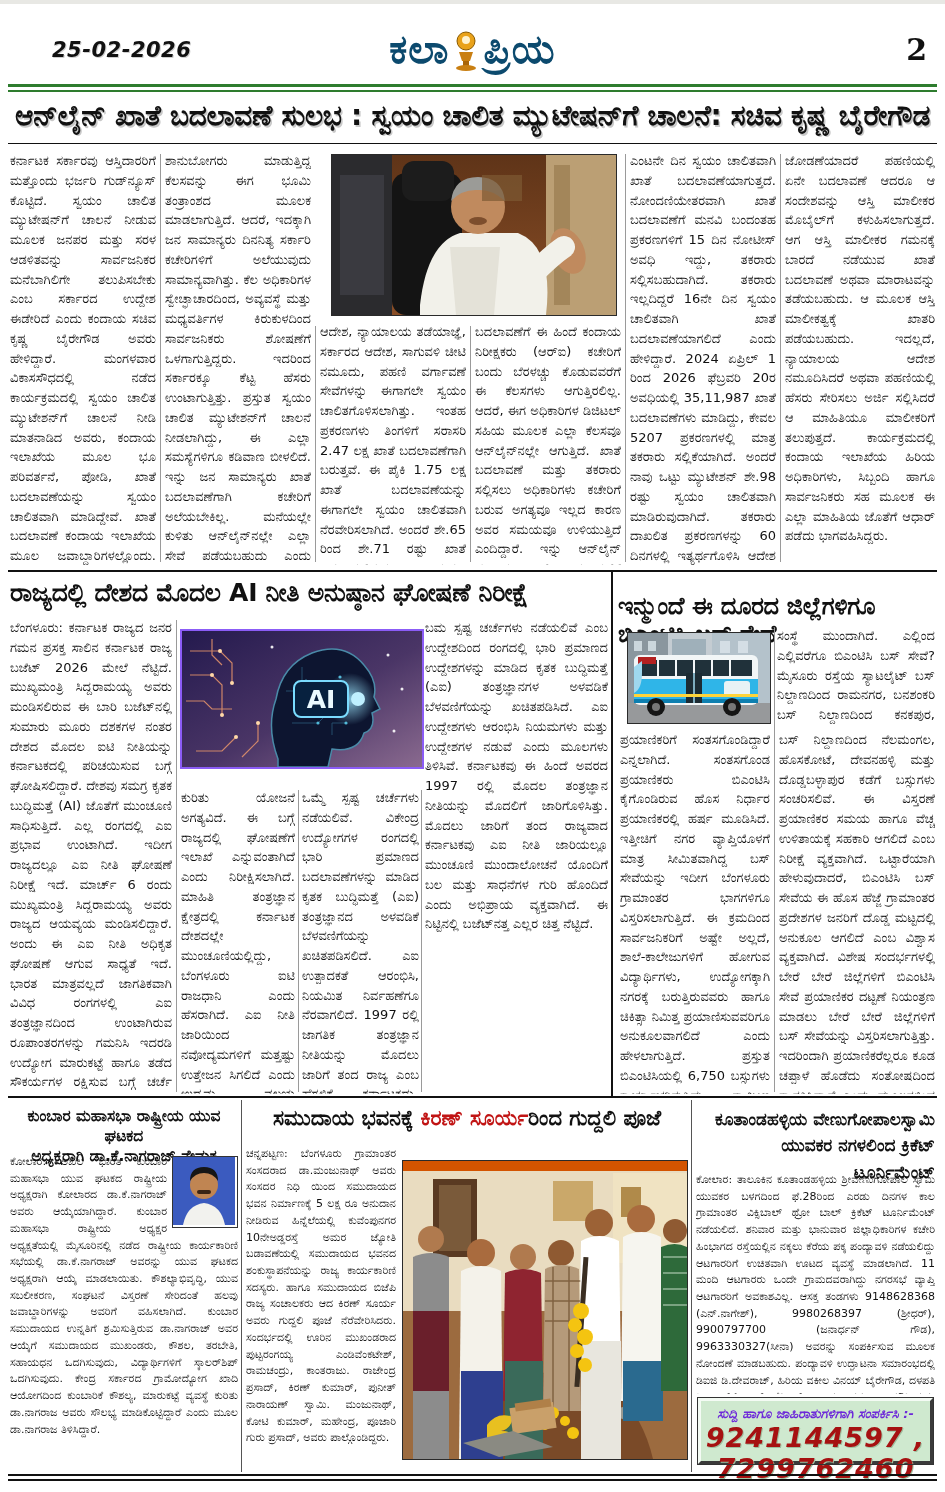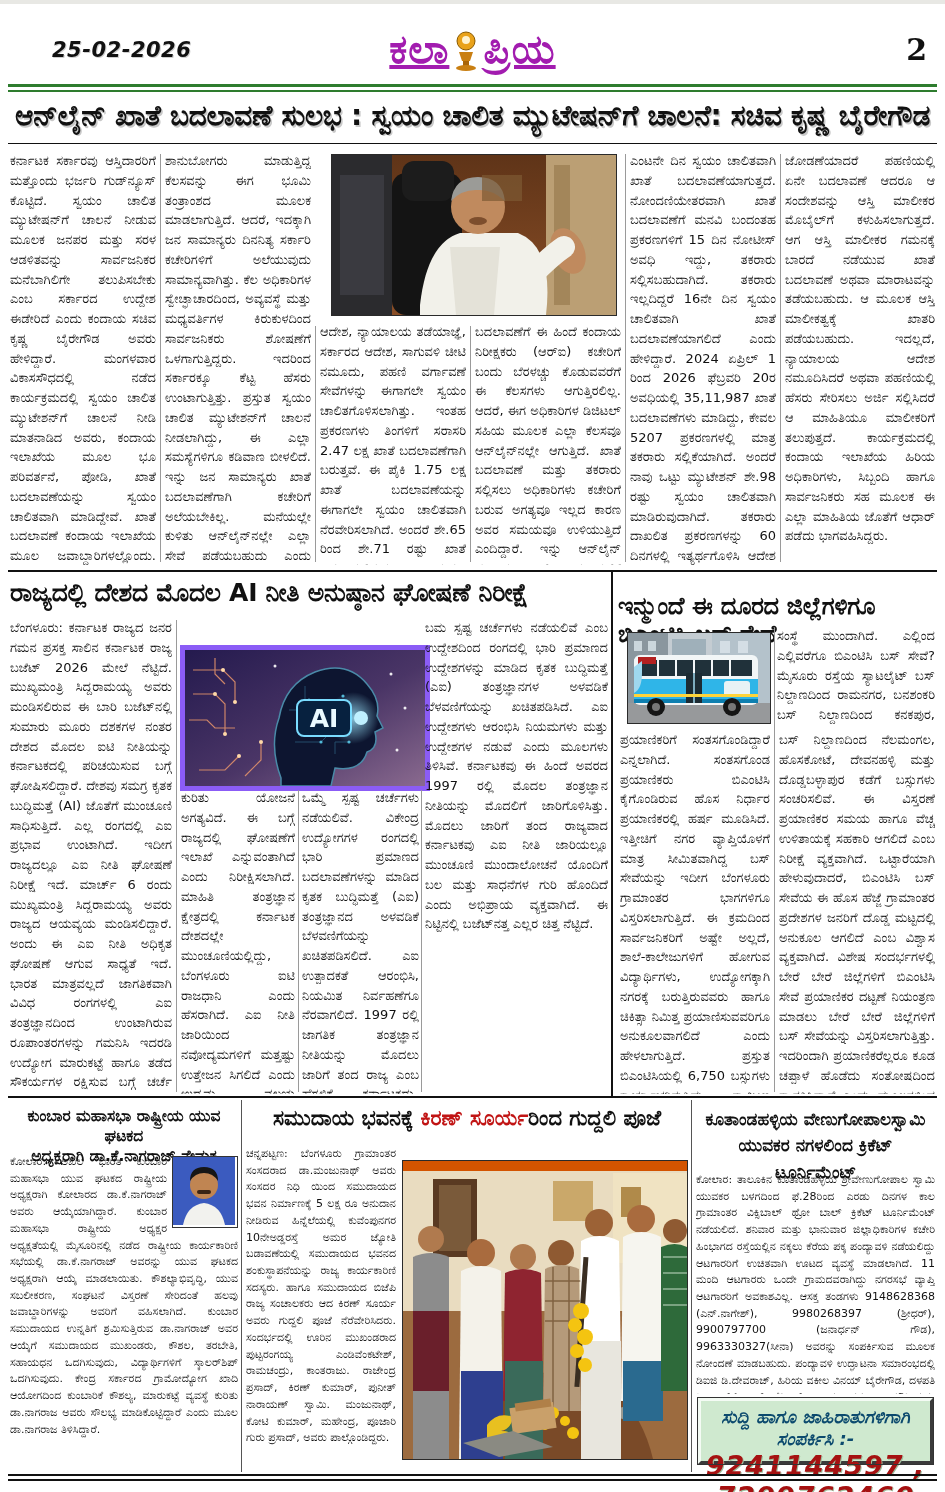--- a/index.html
+++ b/index.html
@@ -1,37 +1,37 @@
 <!DOCTYPE html>
 <html><head>
 <meta charset="utf-8">
 <style>
   html,body{margin:0;padding:0;background:#e8e8e4;}
   .page{position:relative;width:945px;height:1492px;background:#ffffff;margin:4px auto;
         font-family:"DejaVu Sans","Liberation Sans",sans-serif;color:#111;overflow:hidden;}
   .abs{position:absolute;}
   
   .date{left:52px;top:34px;font-size:21px;font-weight:bold;font-style:italic;letter-spacing:.5px;text-shadow:1px 1px 0 #cfcfcf;}
-  .masthead{left:0;top:22px;width:945px;text-align:center;font-size:40px;font-weight:bold;color:#a21caf;letter-spacing:1px;text-decoration:underline;}
+  .masthead{left:0;top:22px;width:945px;text-align:center;font-size:40px;font-weight:bold;color:#0c4a6e;letter-spacing:1px;}
   .masthead .lamp{display:inline-block;vertical-align:-8px;margin:0 4px;}
   .pagenum{right:18px;top:28px;font-size:30px;font-weight:bold;font-family:"DejaVu Serif","Liberation Serif",serif;}
   .green-rule{left:8px;top:80px;width:929px;height:3px;border-top:3px solid #2e7c2e;border-bottom:2px solid #2e7c2e;}
   
   .headline-1{left:8px;top:94px;width:929px;text-align:center;font-size:28px;line-height:1.25;font-weight:bold;letter-spacing:-.3px;text-shadow:1.5px 1.5px 0 #c9c9c9;}
   .rule{background:#111;}
   .vrule{background:#9a9a9a;width:1px;}
   .col{position:absolute;font-size:13px;line-height:1.52;text-align:justify;overflow:hidden;word-break:break-word;}
   .sec-headline{position:absolute;text-align:left;font-weight:bold;letter-spacing:-.3px;}
   .photo{position:absolute;border:1px solid #2a2a2a;background:#ddd;overflow:hidden;}
   .photo svg{display:block;}
   
   .b-headline{font-weight:bold;text-align:center;line-height:1.3;}
   .red{color:#c11414;}
   .contact-box{position:absolute;background:#cfe9cf;border:3px solid;border-color:#f4fbf4 #3a3a3a #3a3a3a #f4fbf4;outline:1px solid #333;box-sizing:border-box;text-align:center;padding-top:5px;}
-  .contact-label{font-size:18px;font-weight:bold;font-style:italic;color:#0c4a6e;}
+  .contact-label{font-size:13px;font-weight:bold;font-style:italic;color:#6d28d9;}
   .contact-nums{font-size:27px;font-weight:bold;font-style:italic;color:#a61111;letter-spacing:1px;text-shadow:1px 1px 0 #9fbf9f;}
   .double-rule{left:8px;top:1470px;width:929px;height:3px;border-top:2px solid #111;border-bottom:2px solid #111;}
 </style>
 </head>
 <body>
 
 <div class="page">
 
   <div class="abs date">25-02-2026</div>
   <div class="abs masthead">
@@ -85,21 +85,21 @@
       <path d="M200 120 Q220 100 232 92" stroke="#f2f1ea" stroke-width="22" fill="none" stroke-linecap="round"></path>
       <rect x="150" y="20" width="40" height="26" fill="#7d5a33" opacity=".7"></rect>
     </svg>
   </div>
 
   <div class="abs rule" style="left:8px;top:566px;width:929px;height:2px;"></div>
   <div class="abs rule" style="left:611px;top:568px;width:2px;height:524px;"></div>
 
   <div class="sec-headline" style="left:10px;top:574px;width:598px;font-size:25px;">ರಾಜ್ಯದಲ್ಲಿ ದೇಶದ ಮೊದಲ AI ನೀತಿ ಅನುಷ್ಠಾನ ಘೋಷಣೆ ನಿರೀಕ್ಷೆ</div>
   <div class="col" style="left:10px;top:614px;width:162px;height:476px;">ಬೆಂಗಳೂರು: ಕರ್ನಾಟಕ ರಾಜ್ಯದ ಜನರ ಗಮನ ಪ್ರಸಕ್ತ ಸಾಲಿನ ಕರ್ನಾಟಕ ರಾಜ್ಯ ಬಜೆಟ್ 2026 ಮೇಲೆ ನೆಟ್ಟಿದೆ. ಮುಖ್ಯಮಂತ್ರಿ ಸಿದ್ದರಾಮಯ್ಯ ಅವರು ಮಂಡಿಸಲಿರುವ ಈ ಬಾರಿ ಬಜೆಟ್‌ನಲ್ಲಿ ಸುಮಾರು ಮೂರು ದಶಕಗಳ ನಂತರ ದೇಶದ ಮೊದಲ ಐಟಿ ನೀತಿಯನ್ನು ಕರ್ನಾಟಕದಲ್ಲಿ ಪರಿಚಯಿಸುವ ಬಗ್ಗೆ ಘೋಷಿಸಲಿದ್ದಾರೆ. ದೇಶವು ಸಮಗ್ರ ಕೃತಕ ಬುದ್ಧಿಮತ್ತೆ (AI) ಜೊತೆಗೆ ಮುಂಚೂಣಿ ಸಾಧಿಸುತ್ತಿದೆ. ಎಲ್ಲ ರಂಗದಲ್ಲಿ ಎಐ ಪ್ರಭಾವ ಉಂಟಾಗಿದೆ. ಇದೀಗ ರಾಜ್ಯದಲ್ಲೂ ಎಐ ನೀತಿ ಘೋಷಣೆ ನಿರೀಕ್ಷೆ ಇದೆ. ಮಾರ್ಚ್ 6 ರಂದು ಮುಖ್ಯಮಂತ್ರಿ ಸಿದ್ದರಾಮಯ್ಯ ಅವರು ರಾಜ್ಯದ ಆಯವ್ಯಯ ಮಂಡಿಸಲಿದ್ದಾರೆ. ಅಂದು ಈ ಎಐ ನೀತಿ ಅಧಿಕೃತ ಘೋಷಣೆ ಆಗುವ ಸಾಧ್ಯತೆ ಇದೆ. ಭಾರತ ಮಾತ್ರವಲ್ಲದೆ ಜಾಗತಿಕವಾಗಿ ವಿವಿಧ ರಂಗಗಳಲ್ಲಿ ಎಐ ತಂತ್ರಜ್ಞಾನದಿಂದ ಉಂಟಾಗಿರುವ ರೂಪಾಂತರಗಳನ್ನು ಗಮನಿಸಿ ಇದರಡಿ ಉದ್ಯೋಗ ಮಾರುಕಟ್ಟೆ ಹಾಗೂ ತಡೆದ ಸೌಕರ್ಯಗಳ ರಕ್ಷಿಸುವ ಬಗ್ಗೆ ಚರ್ಚೆ ನಡೆದಿದೆ.</div>
-  <div class="photo" style="left:180px;top:641px;width:240px;height:136px;border:5px solid #8b5cf6;">
+  <div class="photo" style="left:180px;top:625px;width:240px;height:136px;border:2px solid #8b5cf6;">
     <svg width="240" height="136" viewBox="0 0 240 136">
       <defs>
         <linearGradient id="aibg" x1="0" y1="0" x2="1" y2="1">
             <stop offset="0" stop-color="#241a4e"></stop>
             <stop offset=".55" stop-color="#4a3566"></stop>
             <stop offset="1" stop-color="#8a6a8f"></stop>
           </linearGradient>
         <radialGradient id="glow" cx=".5" cy=".5" r=".5">
             <stop offset="0" stop-color="#9fe8ff"></stop>
             <stop offset="1" stop-color="#9fe8ff" stop-opacity="0"></stop>
@@ -304,21 +304,21 @@
           <circle cx="142" cy="264" r="5"></circle>
           <circle cx="170" cy="272" r="6"></circle>
         </g>
       <path d="M84 264 q10 -14 26 -8 q-2 12 -12 14 q14 0 16 10 l-30 4 Z" fill="#e8c020"></path>
       <rect x="108" y="244" width="44" height="26" fill="#c9a06a" transform="rotate(-8 130 257)"></rect>
         <rect x="112" y="240" width="36" height="8" fill="#b08048" transform="rotate(-8 130 244)"></rect>
       <path d="M60 282 L110 270 L150 286 L96 296 Z" fill="#8a8a82"></path>
     </svg>
   </div>
 
-  <div class="abs b-headline" style="left:696px;top:1102px;width:239px;font-size:17px;line-height:1.55;">
+  <div class="abs b-headline" style="left:696px;top:1102px;width:239px;font-size:17px;line-height:1.55;text-align:right;">
     <div>ಕೂತಾಂಡಹಳ್ಳಿಯ ವೇಣುಗೋಪಾಲಸ್ವಾಮಿ</div>
     <div>ಯುವಕರ ನಗಳಲಿಂದ ಕ್ರಿಕೆಟ್ ಟೂರ್ನಿಮೆಂಟ್</div>
   </div>
   <div class="col" style="left:696px;top:1168px;width:239px;height:222px;font-size:11px;">ಕೋಲಾರ: ತಾಲೂಕಿನ ಕೂತಾಂಡಹಳ್ಳಿಯ ಶ್ರೀವೇಣುಗೋಪಾಲ ಸ್ವಾಮಿ ಯುವಕರ ಬಳಗದಿಂದ ಫೆ.28ರಿಂದ ಎರಡು ದಿನಗಳ ಕಾಲ ಗ್ರಾಮಾಂತರ ವಿಕ್ಸಿಬಾಲ್ ಥ್ರೋ ಬಾಲ್ ಕ್ರಿಕೆಟ್ ಟೂರ್ನಿಮೆಂಟ್ ನಡೆಯಲಿದೆ. ಶನಿವಾರ ಮತ್ತು ಭಾನುವಾರ ಜಿಲ್ಲಾಧಿಕಾರಿಗಳ ಕಚೇರಿ ಹಿಂಭಾಗದ ರಸ್ತೆಯಲ್ಲಿನ ನಕ್ಕಲು ಕೆರೆಯ ಪಕ್ಕ ಪಂದ್ಯಾವಳಿ ನಡೆಯಲಿದ್ದು ಆಟಗಾರರಿಗೆ ಉಚಿತವಾಗಿ ಊಟದ ವ್ಯವಸ್ಥೆ ಮಾಡಲಾಗಿದೆ. 11 ಮಂದಿ ಆಟಗಾರರು ಒಂದೇ ಗ್ರಾಮದವರಾಗಿದ್ದು ನಗರಸಭೆ ವ್ಯಾಪ್ತಿ ಆಟಗಾರರಿಗೆ ಅವಕಾಶವಿಲ್ಲ. ಆಸಕ್ತ ತಂಡಗಳು 9148628368 (ಎನ್.ನಾಗೇಶ್), 9980268397 (ಶ್ರೀಧರ್), 9900797700 (ಜನಾರ್ಧನ್ ಗೌಡ), 9963330327(ಸೀನಾ) ಅವರನ್ನು ಸಂಪರ್ಕಿಸುವ ಮೂಲಕ ನೋಂದಣೆ ಮಾಡಬಹುದು. ಪಂದ್ಯಾವಳಿ ಉದ್ಘಾಟನಾ ಸಮಾರಂಭದಲ್ಲಿ ಡಿಐಜಿ ಡಿ.ದೇವರಾಜ್, ಹಿರಿಯ ವಕೀಲ ವಿನಯ್ ಬೈರೇಗೌಡ, ದಳಪತಿ ಸಿಎಂಆರ್ ಶ್ರೀನಾಥ್, ಜೆಡಿಎಸ್ ತಾಲೂಕು ಅಧ್ಯಕ್ಷ ಬಾಬುಮೌನಿ ಮತ್ತು ಮುಖಂಡ ಡಾ.ಬಾಶಂಕರ್ ಭಾಗವಹಿಸುವರು.</div>
   <div class="contact-box" style="left:698px;top:1394px;width:235px;height:66px;">
     <div class="contact-label">ಸುದ್ದಿ ಹಾಗೂ ಜಾಹಿರಾತುಗಳಿಗಾಗಿ ಸಂಪರ್ಕಿಸಿ :-</div>
     <div class="contact-nums">9241144597 , 7299762460</div>
   </div>
 
   <div class="abs double-rule"></div>

